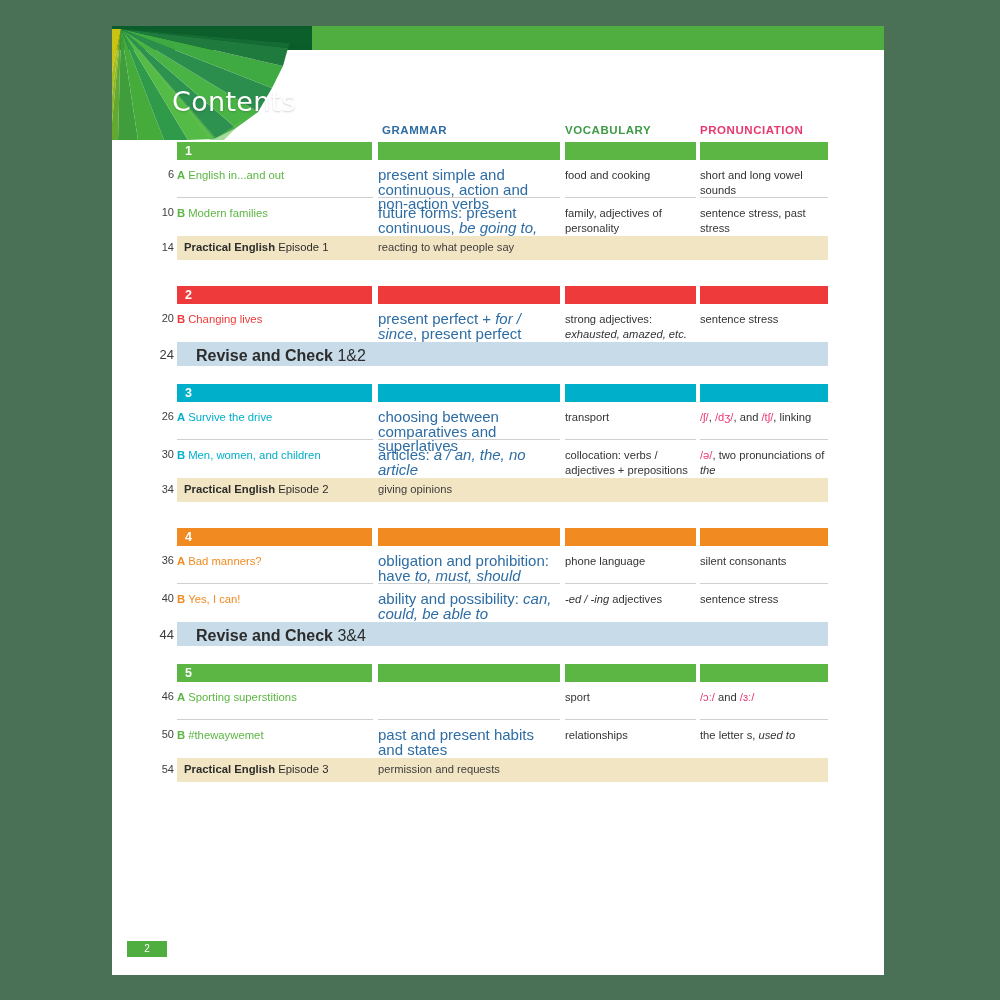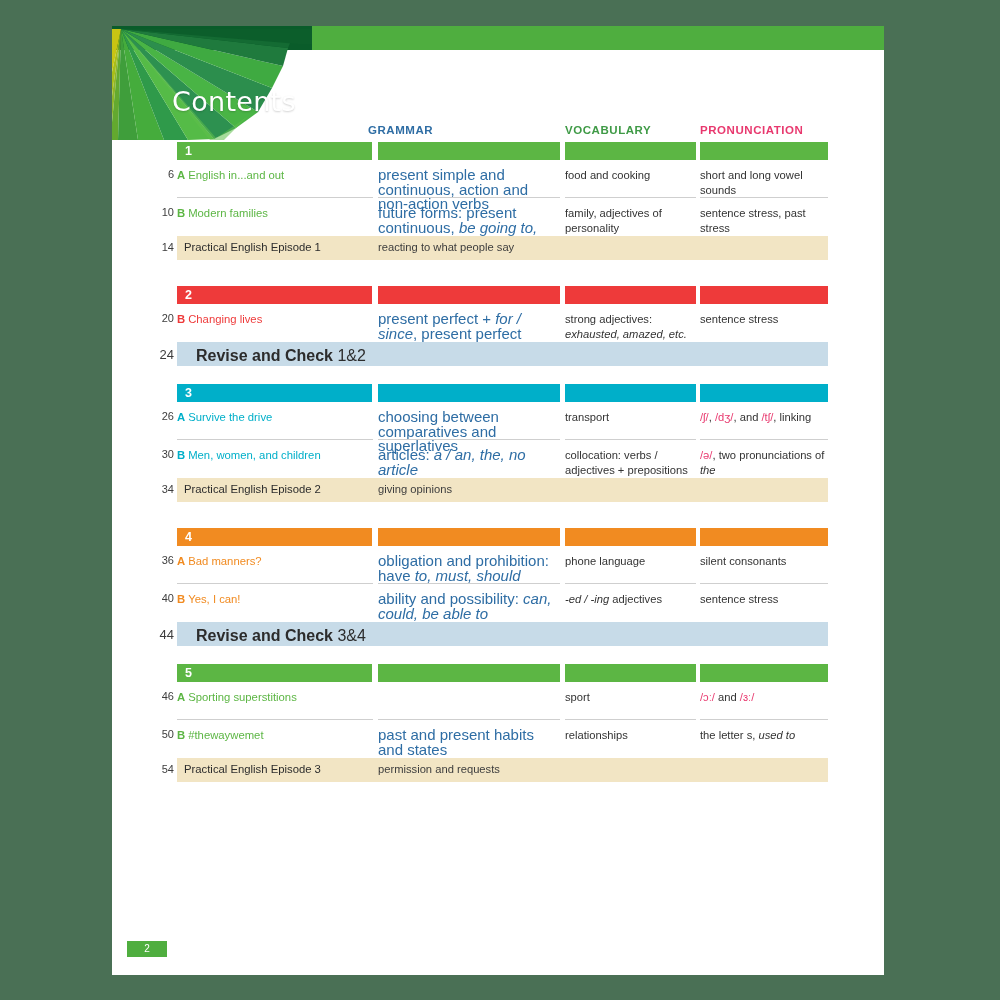--- a/index.html
+++ b/index.html
@@ -53,21 +53,21 @@
     text-shadow: 0 1px 2px rgba(0,0,0,0.18);
   }
   
   .col-head {
     position: absolute;
     font-size: 11.5px;
     font-weight: bold;
     letter-spacing: 0.55px;
     top: 98px;
   }
-  .col-head.grammar     { left: 256px; color: #2e6da4; }
+  .col-head.grammar     { left: 270px; color: #2e6da4; }
   .col-head.vocabulary  { left: 453px; color: #3f9a46; }
   .col-head.pronunciation { left: 588px; color: #e8386e; }
 
   
   .table {
     position: absolute;
     left: 0;
     top: 116px;
     width: 772px;
   }
@@ -187,21 +187,21 @@
     font-size: 11px;
     color: #3d3d3d;
   }
   .pe-label {
     position: absolute;
     left: 72px;
     top: 5px;
     font-size: 11.3px;
     color: #2c2c2c;
   }
-  .pe-label b { font-weight: normal; text-align: center; }
+  .pe-label b { font-weight: bold; text-align: center; }
   .pe-desc {
     position: absolute;
     left: 266px;
     top: 5px;
     font-size: 11.2px;
     color: #3d3d3d;
   }
 
   
   .rc-row {

